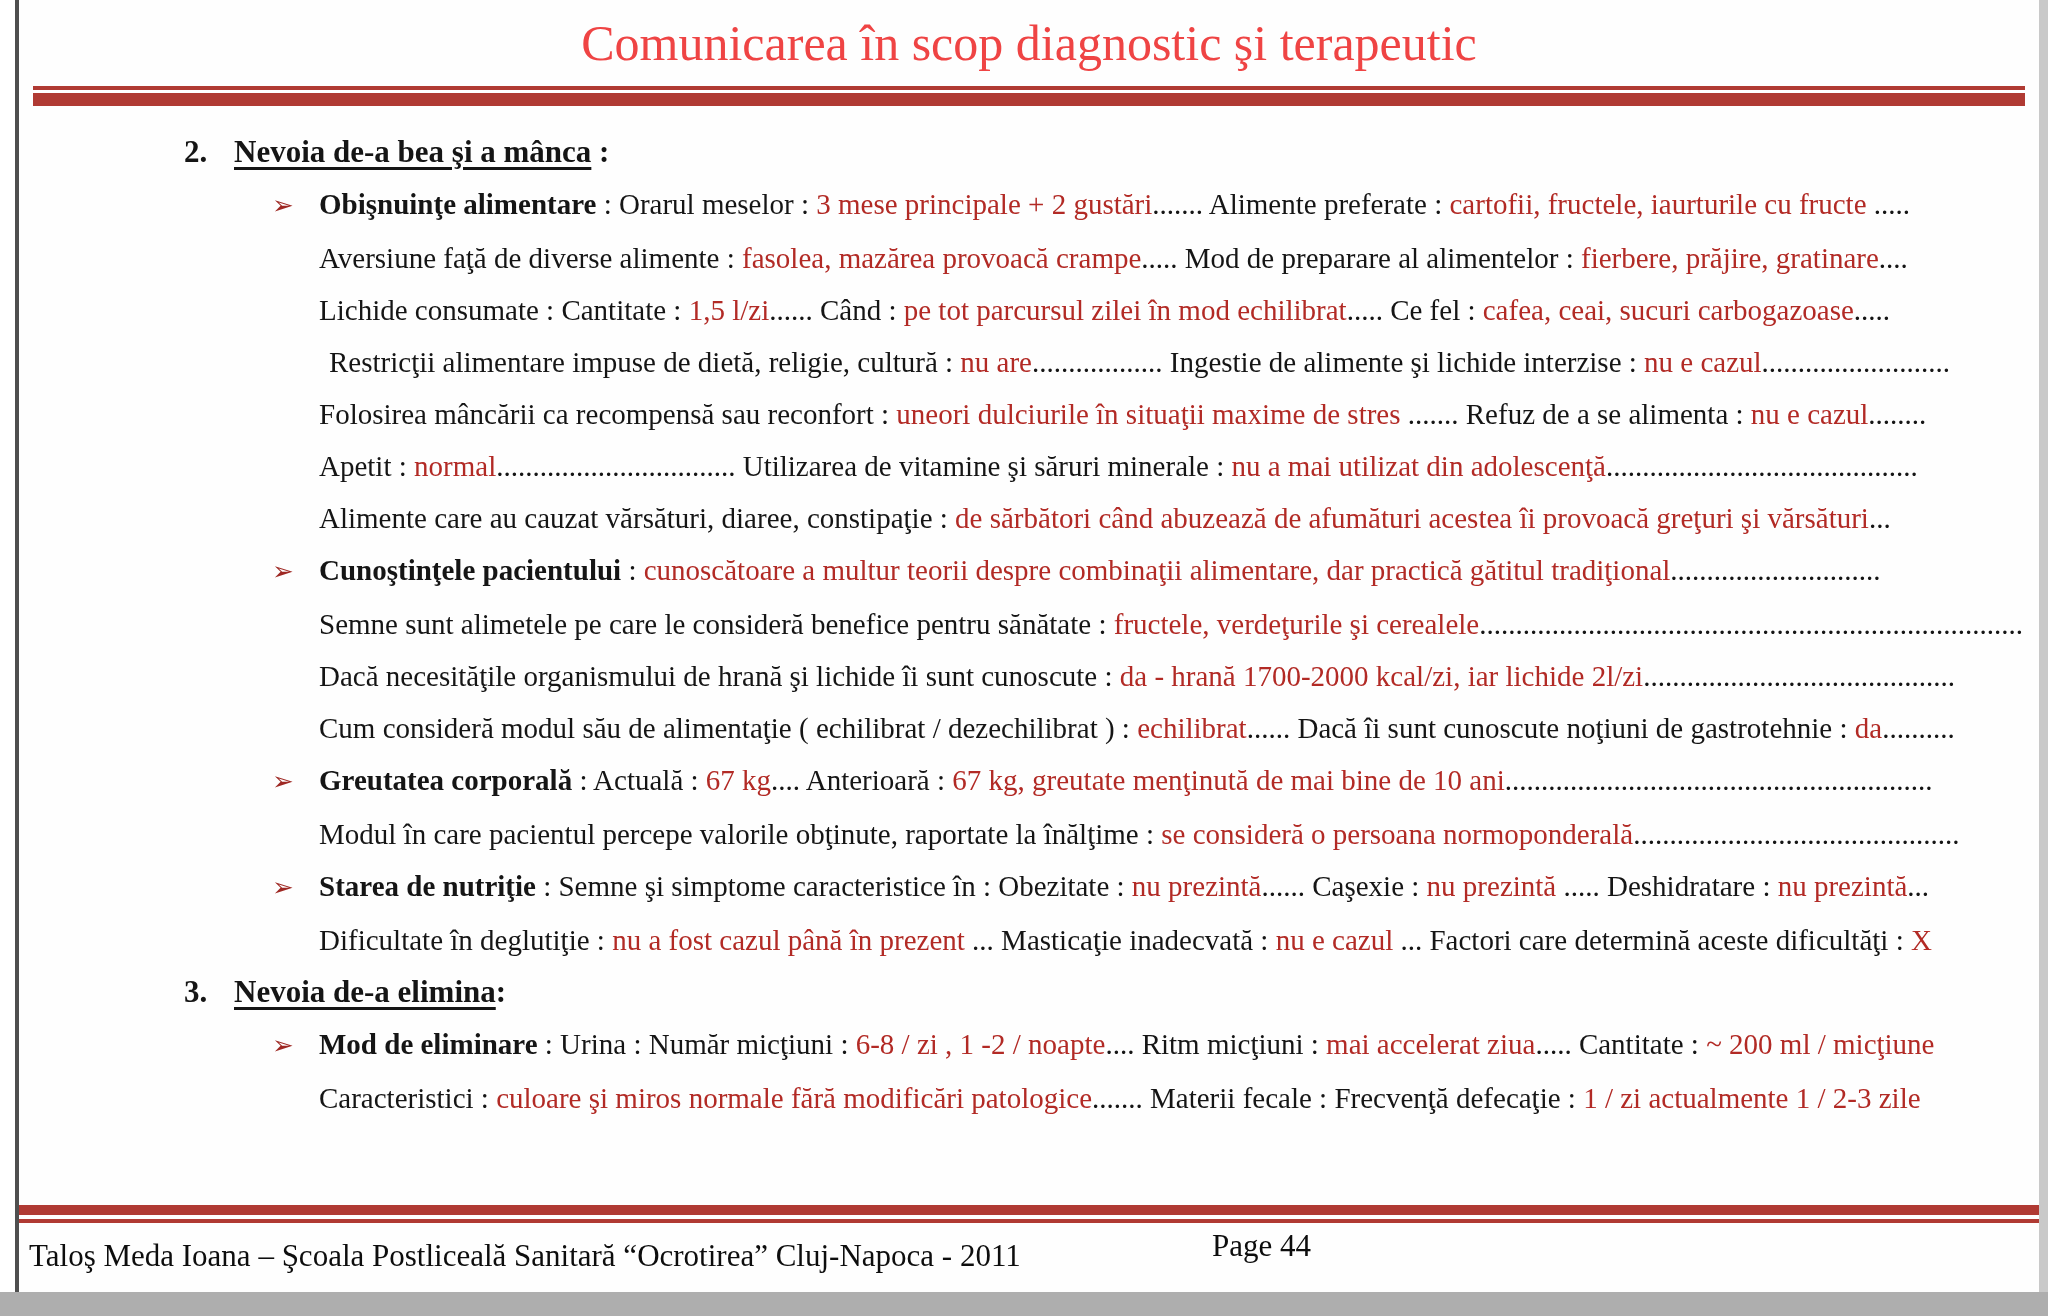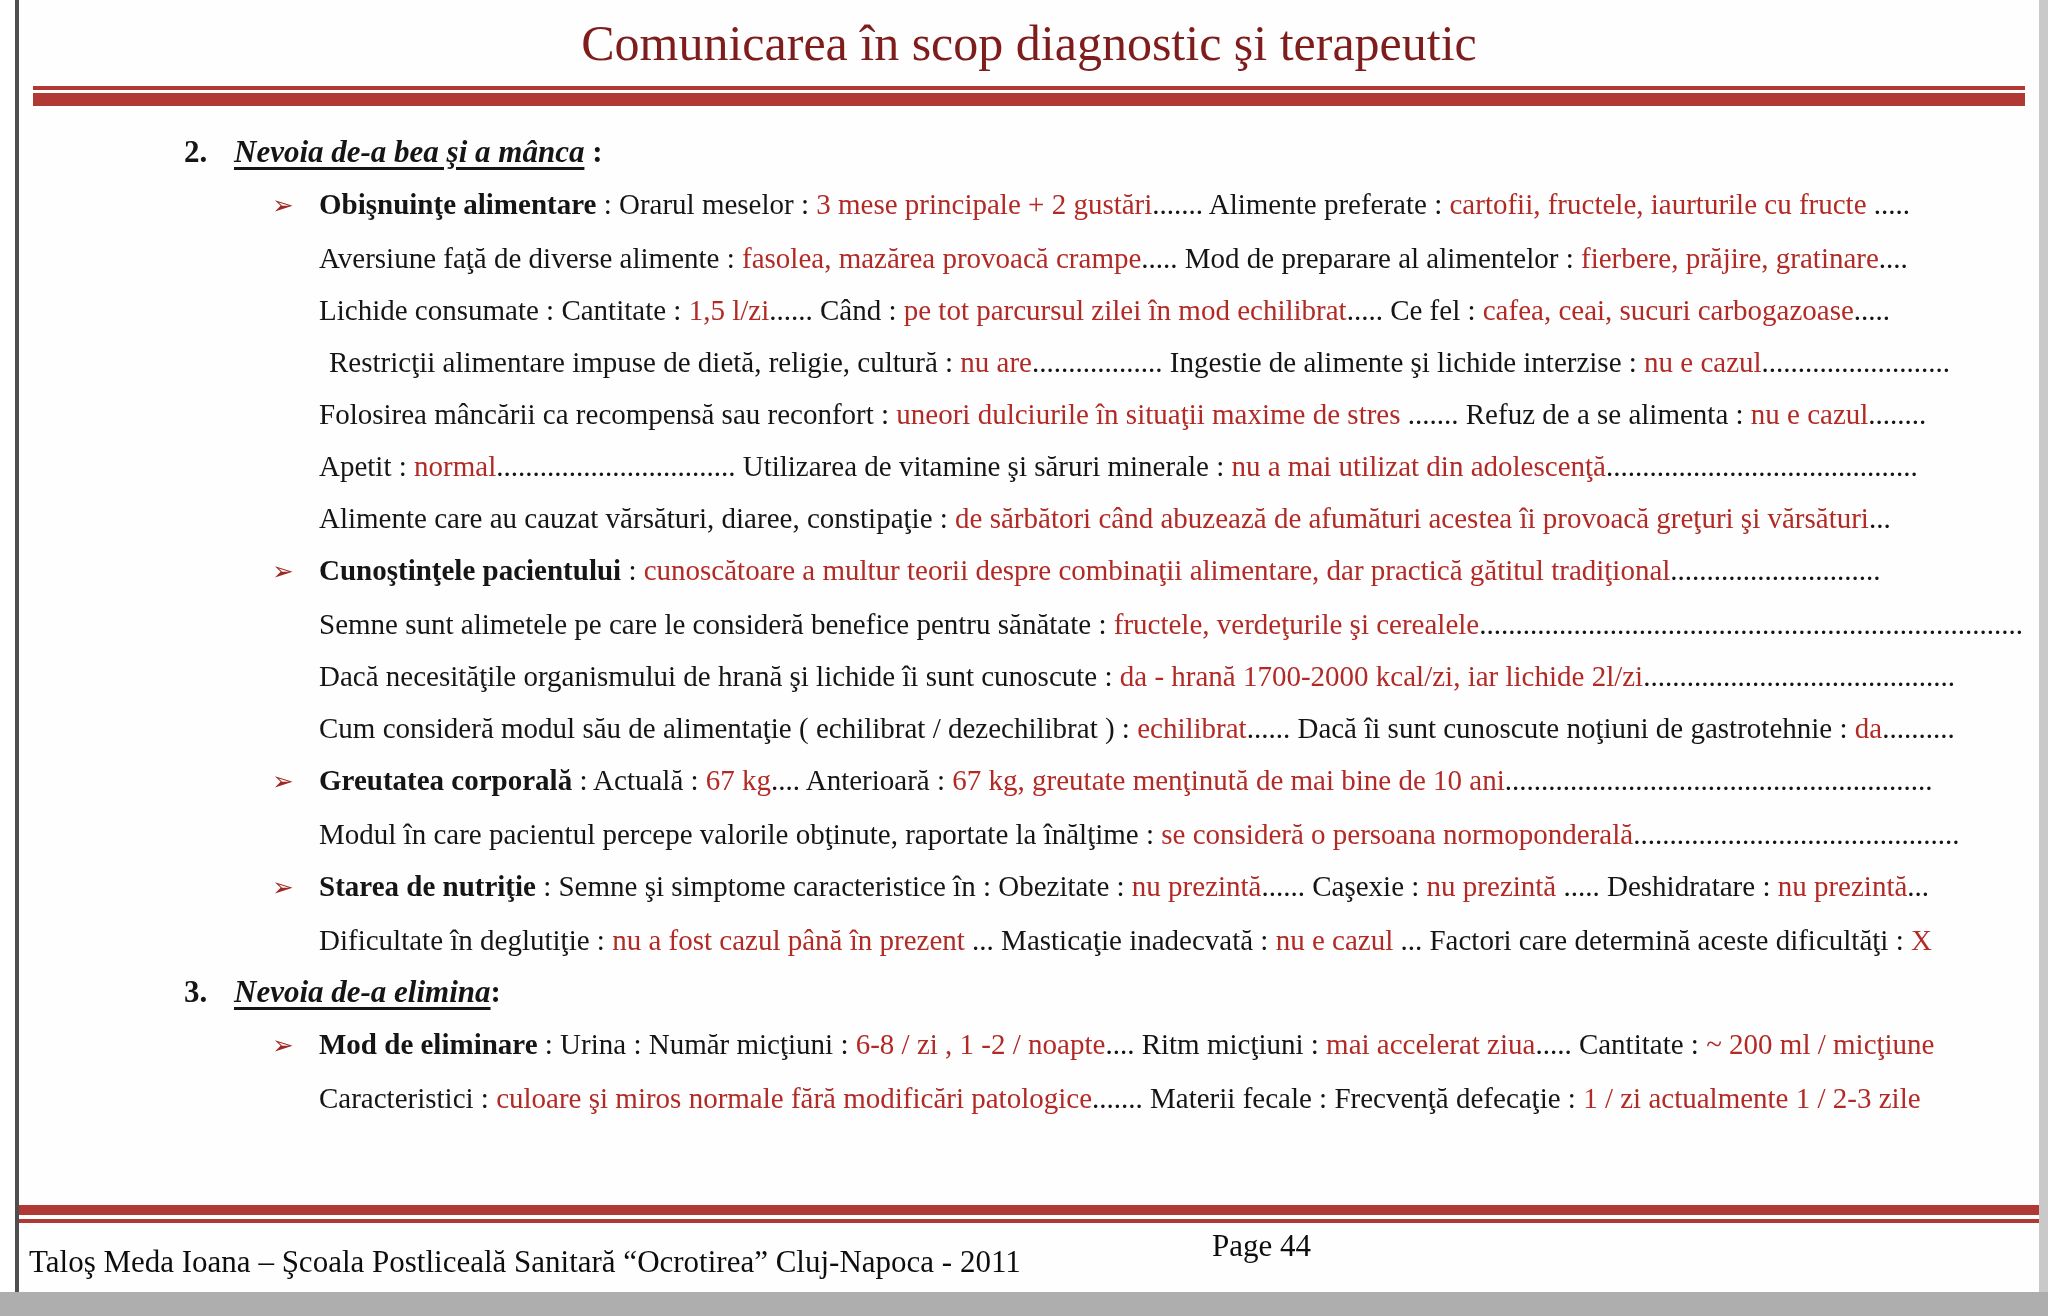--- a/index.html
+++ b/index.html
@@ -21,51 +21,51 @@
   .right-band{position:absolute;right:0;top:0;width:9px;height:1292px;background:#c9c9c9;}
   .slide{
     position:absolute;left:19px;top:0;width:2020px;height:1292px;
     background:#fefefe;
   }
   .title{
     margin-top:14px;
     text-align:center;
     font-size:50px;
     letter-spacing:0px;
-    color:#7f1d1d;
+    color:#ef4444;
   }
   .title-rule-thin{height:4px;background:var(--rule);margin:14px 14px 3px 14px;}
   .title-rule-thick{height:13px;background:var(--rule);margin:0 14px;}
   .content{
     margin-top:20px;
     font-size:29px;
     line-height:52px;
     white-space:nowrap;
   }
   .sec{margin-left:165px;font-weight:bold;font-size:31px;}
   .sec-num{display:inline-block;width:50px;}
-  .sec-title{text-decoration:underline;text-decoration-thickness:2.5px;text-underline-offset:5px;font-style:italic;}
+  .sec-title{text-decoration:underline;text-decoration-thickness:2.5px;text-underline-offset:5px;}
   .line{margin-left:300px;}
   .line.has-bullet{margin-left:253px;}
   .line.indent{margin-left:310px;}
   .bullet{
     display:inline-block;width:47px;
     color:#9e2823;
     font-size:26px;
   }
   .run-b{font-weight:bold;}
   .run-r{font-weight:normal;color:var(--red);}
   .run-p{color:var(--ink);}
   .footer-rule-thick{position:absolute;left:0;top:1205px;width:2020px;height:10px;background:var(--rule);}
   .footer-rule-thin{position:absolute;left:0;top:1219px;width:2020px;height:4px;background:var(--rule);}
   .footer{
     position:absolute;left:0;top:1228px;width:2020px;
     font-size:31px;color:#0d0d0d;
   }
-  .footer-author{position:absolute;left:10px;top:16px;}
+  .footer-author{position:absolute;left:10px;top:10px;}
   .footer-page{position:absolute;left:1193px;top:0;}
 </style>
 </head>
 <body>
 
 <div class="left-line"></div>
 <div class="right-band"></div>
 <div class="bottom-band"></div>
 
 <div class="slide">

